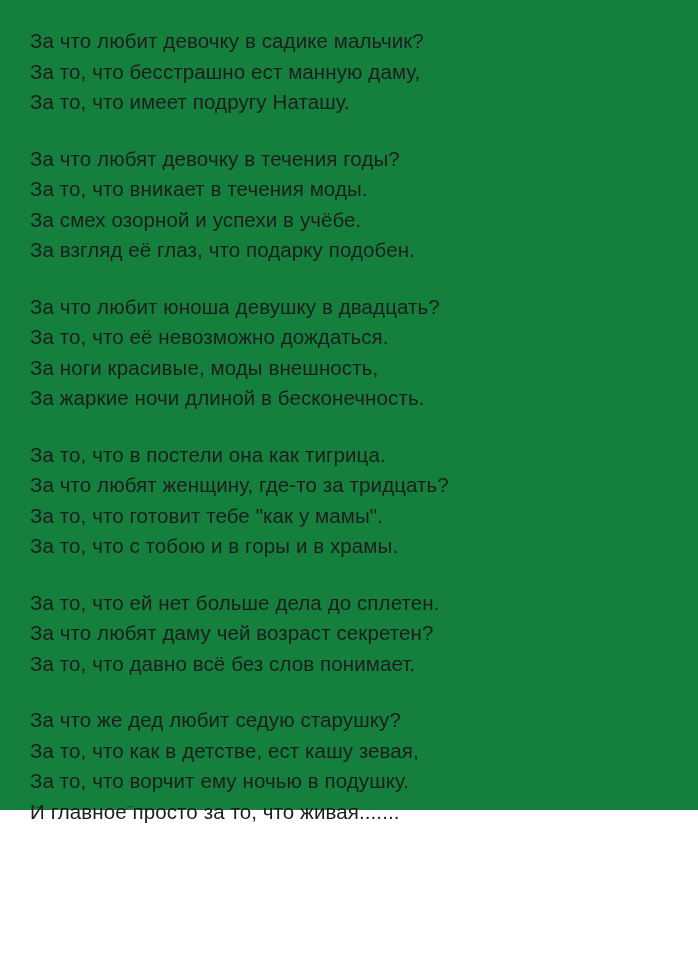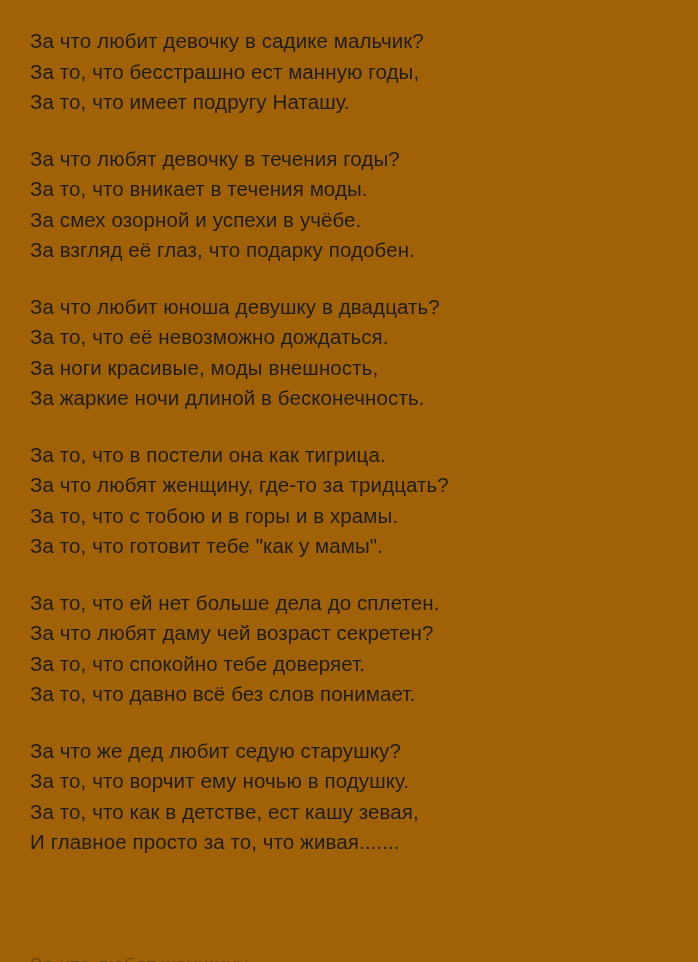--- a/index.html
+++ b/index.html
@@ -9,23 +9,23 @@
   }
   body {
     width: 698px;
     height: 962px;
     font-family: "Liberation Sans", sans-serif;
     color: #1c1c1c;
     overflow: hidden;
   }
   .page {
     width: 698px;
-    height: 962px;
+    height: 810px;
     box-sizing: border-box;
-    background: #a16207;
+    background: #15803d;
     padding: 26px 38px 0 30px;
     position: relative;
   }
   .poem {
     display: block;
   }
   .stanza {
     margin: 0 0 26px 0;
   }
   .line {
@@ -49,55 +49,54 @@
   }
 </style>
 </head>
 <body>
 
 <div class="page">
   <div class="poem">
 
     <div class="stanza">
       <div class="line">За что любит девочку в садике мальчик?</div>
-      <div class="line">За то, что бесстрашно ест манную годы,</div>
+      <div class="line">За то, что бесстрашно ест манную даму,</div>
       <div class="line">За то, что имеет подругу Наташу.</div>
     </div>
 
     <div class="stanza">
       <div class="line">За что любят девочку в течения годы?</div>
       <div class="line">За то, что вникает в течения моды.</div>
       <div class="line">За смех озорной и успехи в учёбе.</div>
       <div class="line">За взгляд её глаз, что подарку подобен.</div>
     </div>
 
     <div class="stanza">
       <div class="line">За что любит юноша девушку в двадцать?</div>
       <div class="line">За то, что её невозможно дождаться.</div>
       <div class="line">За ноги красивые, моды внешность,</div>
       <div class="line">За жаркие ночи длиной в бесконечность.</div>
     </div>
 
     <div class="stanza">
       <div class="line">За то, что в постели она как тигрица.</div>
       <div class="line">За что любят женщину, где-то за тридцать?</div>
+      <div class="line">За то, что готовит тебе "как у мамы".</div>
       <div class="line">За то, что с тобою и в горы и в храмы.</div>
-      <div class="line">За то, что готовит тебе "как у мамы".</div>
     </div>
 
     <div class="stanza">
       <div class="line">За то, что ей нет больше дела до сплетен.</div>
       <div class="line">За что любят даму чей возраст секретен?</div>
-      <div class="line">За то, что спокойно тебе доверяет.</div>
       <div class="line">За то, что давно всё без слов понимает.</div>
     </div>
 
     <div class="stanza">
       <div class="line">За что же дед любит седую старушку?</div>
+      <div class="line">За то, что как в детстве, ест кашу зевая,</div>
       <div class="line">За то, что ворчит ему ночью в подушку.</div>
-      <div class="line">За то, что как в детстве, ест кашу зевая,</div>
       <div class="line">И главное просто за то, что живая.......</div>
     </div>
 
   </div>
 
   <div class="clipped-row">За что любят женщину...</div>
 </div>
 
 </body></html>

